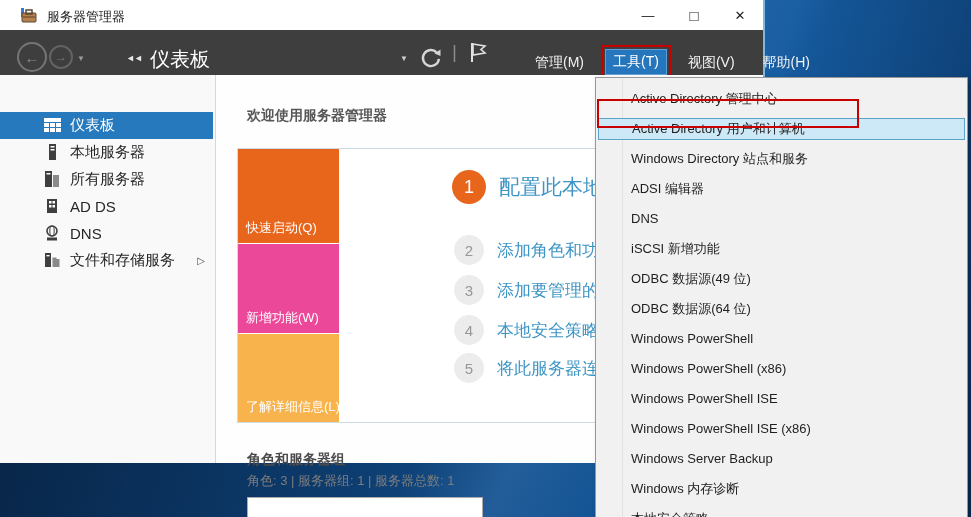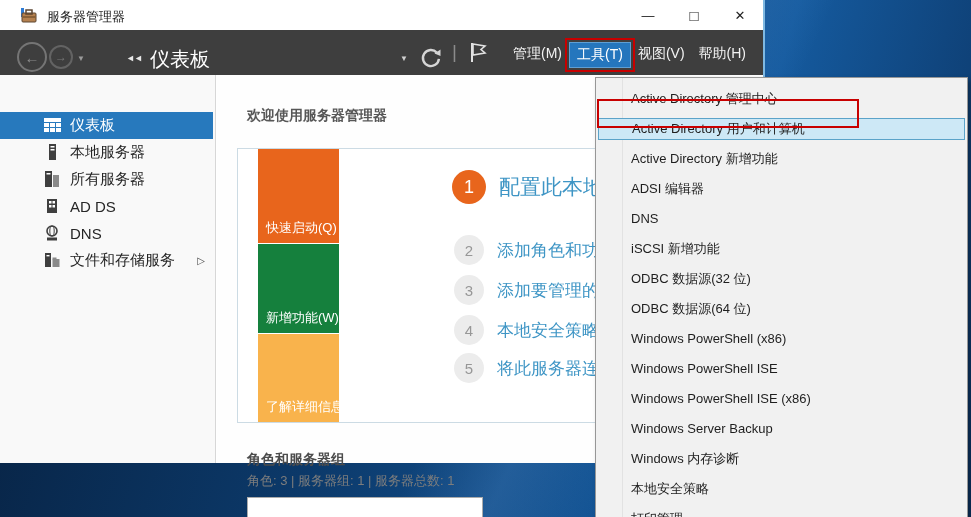--- a/index.html
+++ b/index.html
@@ -27,22 +27,22 @@
     justify-content:center; color:#8d8d8d; }
   .nav-back { left:17px; top:12px; width:30px; height:30px; border:2px solid #757575; font-size:15px; }
   .nav-fwd  { left:49px; top:15px; width:24px; height:24px; border:2px solid #636363; font-size:12px; color:#787878; }
   .nav-caret { position:absolute; left:77px; top:24px; font-size:8px; color:#9a9a9a; }
   .collapse-ctl { position:absolute; left:126px; top:23px; font-size:9px; color:#e8e8e8; letter-spacing:-1px; }
   .breadcrumb { position:absolute; left:150px; top:16px; font-size:20px; color:#fff; }
   .tb-caret { position:absolute; left:400px; top:24px; font-size:8px; color:#cfcfcf; }
   .refresh-icon { position:absolute; left:420px; top:17px; }
   .tb-sep { position:absolute; left:452px; top:11px; font-size:19px; color:#8b8b8b; }
   .flag-icon { position:absolute; left:470px; top:12px; }
-  .tb-menus { position:absolute; left:506px; top:12px; height:33px; display:flex;
-    align-items:flex-start; font-size:14px; color:#f2f2f2; }
+  .tb-menus { position:absolute; left:528px; top:12px; height:33px; display:flex;
+    align-items:flex-end; gap:14px; font-size:14px; color:#f2f2f2; }
   .tb-menu-item { padding:3px 7px; white-space:nowrap; }
   .tb-menu-item.highlighted { position:relative; background:#2576bd; border:1px solid #5f9fd3; color:#fff; }
   .tb-menu-item.highlighted .red-ring { position:absolute; left:-5px; top:-5px; right:-5px; bottom:-5px;
     border:2px solid #c80000; }
 
   
   .app-body { position:absolute; left:0; top:75px; width:763px; bottom:0; background:#fff; }
   .sidebar { position:absolute; left:0; top:0; width:216px; height:100%; background:#f9f9f9;
     border-right:1px solid #d7d7d7; }
   .nav-list { position:absolute; left:0; top:37px; width:213px; }
@@ -52,24 +52,24 @@
   .nav-item.selected { background:#2779bd; color:#fff; }
   .nav-chevron { position:absolute; right:8px; top:8px; font-size:10px; color:#4a4a4a; }
 
   
   .content { position:absolute; left:217px; top:0; right:0; bottom:0; background:#fefefe; }
   .welcome-heading { position:absolute; left:30px; top:32px; font-size:14px; font-weight:bold; color:#575757; }
   .tile { position:absolute; left:20px; top:73px; width:519px; height:275px;
     border:1px solid #ccdbe4; background:#fff; }
   .quick-col { position:absolute; left:0; top:0; width:101px; height:273px;
     display:flex; flex-direction:column; gap:1px; background:#fff; }
-  .q-block { position:relative; color:#fff; font-size:13px;margin-left:20px; }
+  .q-block { position:relative; color:#fff; font-size:13px; }
   .q-block span { position:absolute; left:8px; bottom:6px; white-space:nowrap; }
   .q1 { height:94px; background:#e8651c; }
-  .q2 { height:89px; background:#15803d; }
+  .q2 { height:89px; background:#ec4899; }
   .q3 { flex:1; background:#f9b34c; }
   .step { position:absolute; display:flex; align-items:center; gap:13px; white-space:nowrap; }
   .step .circle { border-radius:50%; display:flex; align-items:center; justify-content:center; flex:0 0 auto; }
   .step .label { color:#3e95c5; }
   .step.primary { left:214px; top:21px; }
   .step.primary .circle { width:34px; height:34px; background:#e8651c; color:#fff; font-size:18px; }
   .step.primary .label { font-size:21px; }
   .step.minor .circle { width:30px; height:30px; background:#ececec; color:#979797; font-size:15px; }
   .step.minor .label { font-size:17px; }
   .s2 { left:216px; top:86px; } .s3 { left:216px; top:126px; }
@@ -265,26 +265,27 @@
         <div class="roles-stats">角色: 3 | 服务器组: 1 | 服务器总数: 1</div>
         <div class="roles-box"></div>
       </div>
     </div>
   </div>
 
   <div class="tools-menu">
     <div class="gutter"></div>
     <div class="menu-item">Active Directory 管理中心</div>
     <div class="menu-item selected">Active Directory 用户和计算机</div>
-    <div class="menu-item">Active Directory 新增功能</div>
+    <div class="menu-item">Windows Directory 站点和服务</div>
     <div class="menu-item">ADSI 编辑器</div>
     <div class="menu-item">DNS</div>
     <div class="menu-item">iSCSI 新增功能</div>
-    <div class="menu-item">ODBC 数据源(32 位)</div>
+    <div class="menu-item">ODBC 数据源(49 位)</div>
     <div class="menu-item">ODBC 数据源(64 位)</div>
+    <div class="menu-item">Windows PowerShell</div>
     <div class="menu-item">Windows PowerShell (x86)</div>
     <div class="menu-item">Windows PowerShell ISE</div>
     <div class="menu-item">Windows PowerShell ISE (x86)</div>
     <div class="menu-item">Windows Server Backup</div>
     <div class="menu-item">Windows 内存诊断</div>
     <div class="menu-item">本地安全策略</div>
     <div class="menu-item">打印管理</div>
     <div class="menu-item">磁盘清理</div>
     <div class="menu-item">服务</div>
     <div class="menu-red-annotation"></div>

